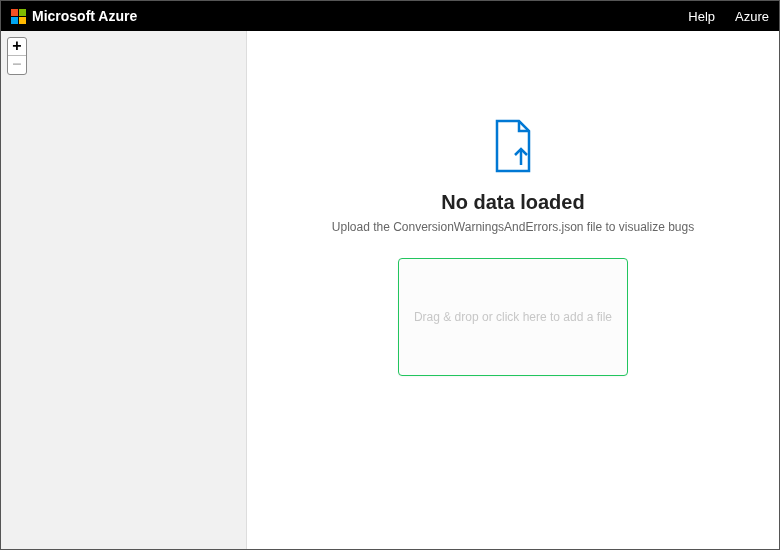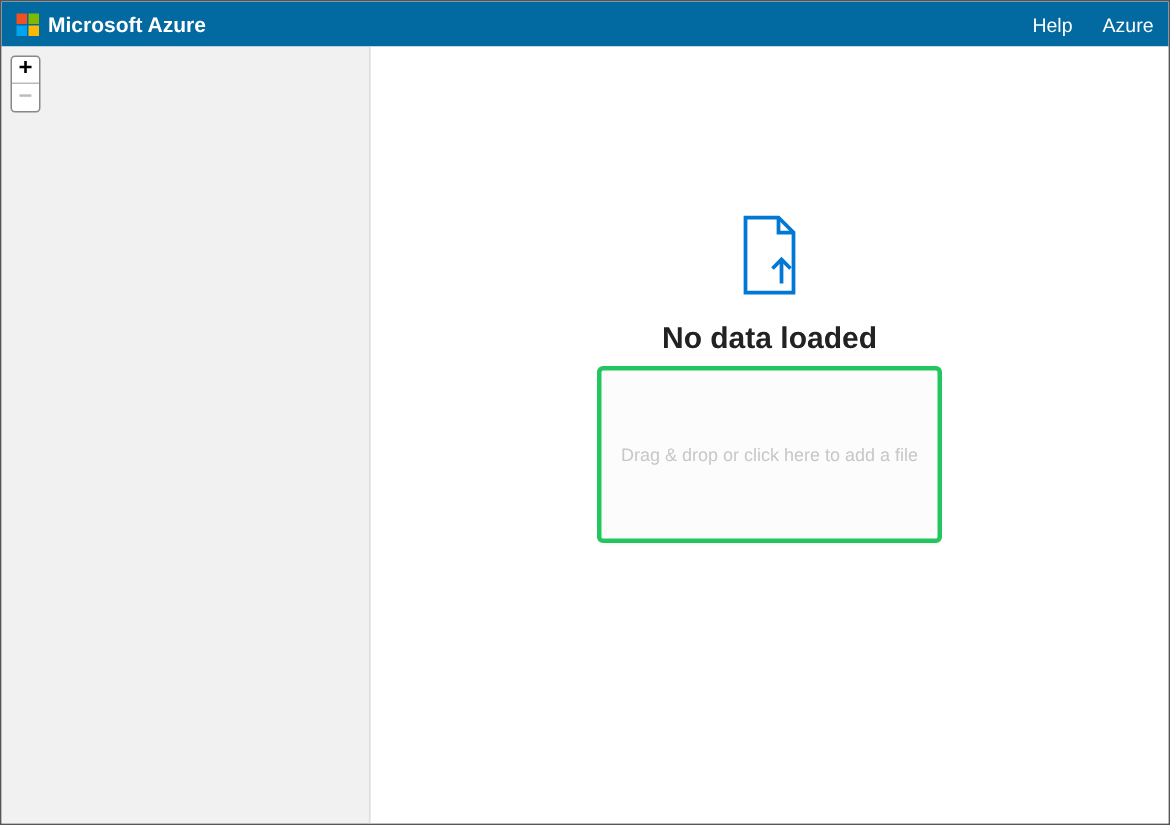--- a/index.html
+++ b/index.html
@@ -1,39 +1,39 @@
 <!DOCTYPE html>
 <html><head>
 <meta charset="utf-8">
 <style>
   * { box-sizing: border-box; margin: 0; padding: 0; }
   html, body { width: 780px; height: 550px; font-family: "Segoe UI", Arial, sans-serif; overflow: hidden; }
   body { border: 1px solid #555; display: flex; flex-direction: column; }
 
-  .topbar { height: 30px; background: #0369a1; color: #fff; display: flex; align-items: center; padding: 0 10px; }
+  .topbar { height: 30px; background: #000000; color: #fff; display: flex; align-items: center; padding: 0 10px; }
   .logo { display: flex; align-items: center; gap: 6px; }
   .ms-squares { display: grid; grid-template-columns: 7px 7px; grid-template-rows: 7px 7px; gap: 1px; }
   .ms-squares span { display:block; width:7px; height:7px; }
   .sq-r { background:#f25022; } .sq-g { background:#7fba00; } .sq-b { background:#00a4ef; } .sq-y { background:#ffb900; }
   .brand { font-size: 14px; font-weight: 600; color:#fff; }
   .topbar .spacer { flex:1; }
   .topbar .link { color:#fff; font-size:13px; margin-left:20px; cursor:pointer; }
 
   .content { flex:1; display:flex; min-height:0; }
   .sidebar { width:246px; background:#f1f1f1; border-right:1px solid #ddd; position:relative; }
   .zoom { position:absolute; top:6px; left:6px; width:20px; border:1px solid #888; border-radius:3px; overflow:hidden; background:#fff; }
   .zoom div { height:18px; line-height:16px; text-align:center; font-size:16px; font-weight:bold; cursor:pointer; user-select:none; }
   .zoom .in { color:#000; border-bottom:1px solid #bbb; }
   .zoom .out { color:#bbb; }
 
-  .main { flex:1; background:#fff; display:flex; flex-direction:column; align-items:center; justify-content:flex-start; padding-top:112px; }
+  .main { flex:1; background:#fff; display:flex; flex-direction:column; align-items:center; justify-content:flex-start; padding-top:88px; }
   .doc-icon { width:44px; height:54px; margin-bottom:18px; }
   .title { font-size:20px; font-weight:700; color:#222; margin-bottom:6px; }
   .subtitle { font-size:12px; color:#666; margin-bottom:24px; }
-  .dropzone { width:230px; height:118px; border:3px solid #22c55e; border-radius:4px; background:#fcfcfc; display:flex; align-items:center; justify-content:center; cursor:pointer; box-shadow:0 1px 2px rgba(0,0,0,0.04); }
+  .dropzone { width:230px; height:118px; border:1px solid #22c55e; border-radius:4px; background:#fcfcfc; display:flex; align-items:center; justify-content:center; cursor:pointer; box-shadow:0 1px 2px rgba(0,0,0,0.04); }
   .dropzone span { font-size:12px; color:#c7c7c7; }
 </style>
 </head>
 <body>
 
 <div class="topbar">
   <div class="logo">
     <div class="ms-squares">
       <span class="sq-r"></span>
         <span class="sq-g"></span>
@@ -56,17 +56,18 @@
   </div>
 
   <div class="main">
     <svg class="doc-icon" viewBox="0 0 44 54">
       <path d="M6 2 H28 L38 12 V52 H6 Z" fill="none" stroke="#0078d4" stroke-width="2.5"></path>
       <path d="M28 2 V12 H38" fill="none" stroke="#0078d4" stroke-width="2.5"></path>
       <path d="M30 46 V30" fill="none" stroke="#0078d4" stroke-width="2.5"></path>
       <path d="M24 36 L30 30 L36 36" fill="none" stroke="#0078d4" stroke-width="2.5"></path>
     </svg>
     <div class="title">No data loaded</div>
+    <div class="subtitle">Upload the ConversionWarningsAndErrors.json file to visualize bugs</div>
     <div class="dropzone">
       <span>Drag &amp; drop or click here to add a file</span>
     </div>
   </div>
 </div>
 
 </body></html>

